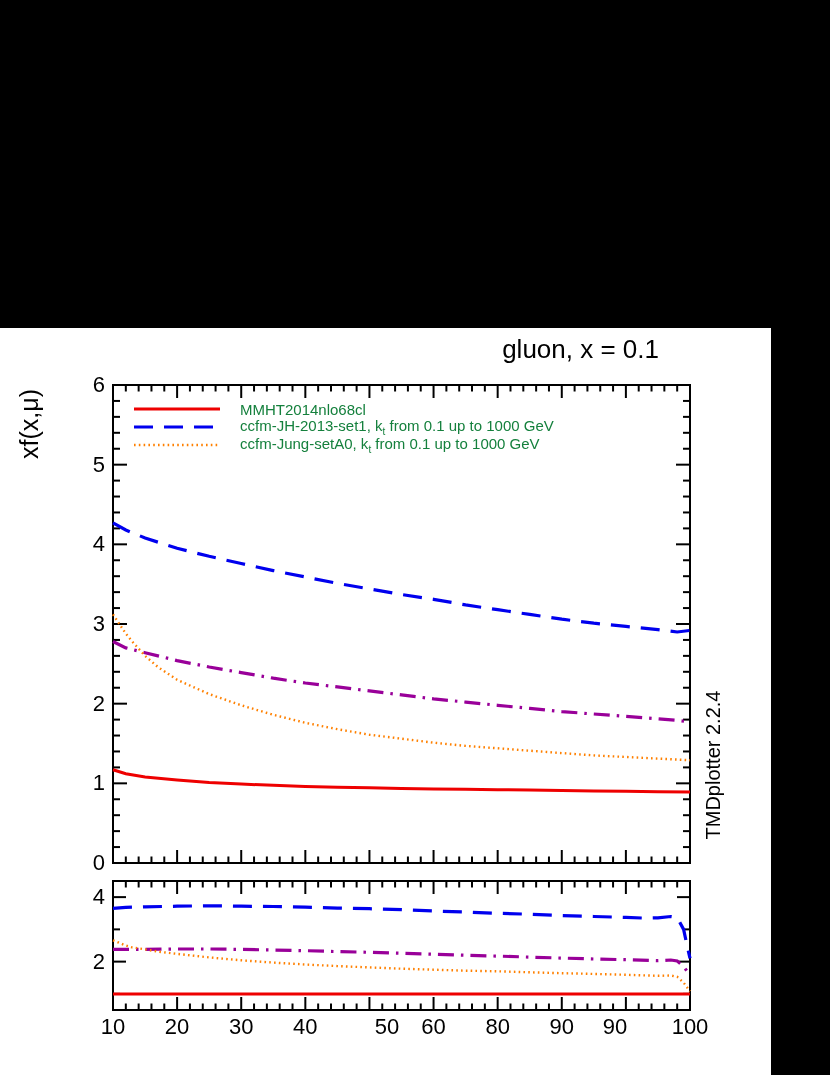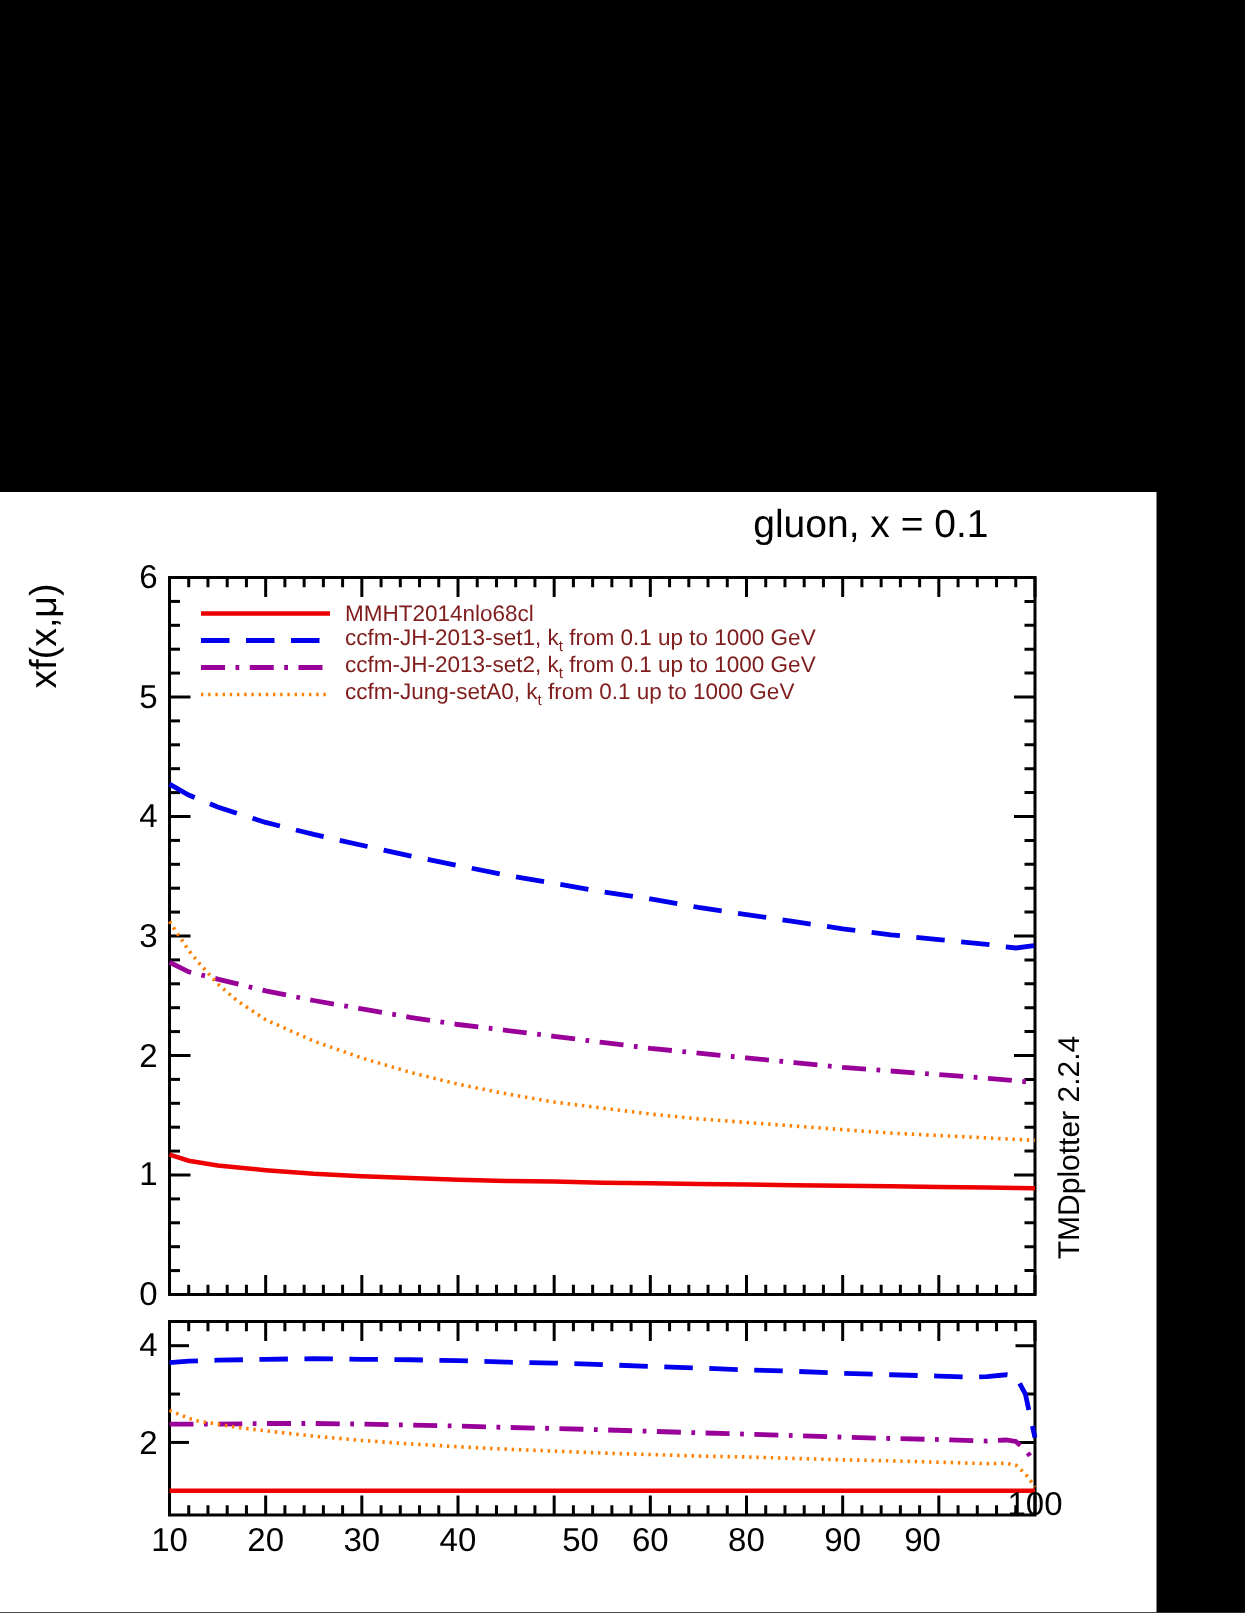--- a/index.html
+++ b/index.html
@@ -14,21 +14,21 @@
   .x-title{position:absolute;right:71px;top:752px;font-size:25px;color:#701a75;}
   .watermark{position:absolute;left:628px;top:426px;width:170px;height:22px;
              transform:rotate(-90deg);transform-origin:center;text-align:center;
              font-size:20px;color:#000;}
   .tick-label{position:absolute;font-size:22px;color:#000;line-height:1;}
   .ylab{text-align:right;width:40px;}
   .xlab{text-align:center;width:44px;}
   .legend{position:absolute;left:133px;top:72px;}
   .legend-row{display:flex;align-items:center;height:18px;white-space:nowrap;}
   .legend-row svg{flex:0 0 auto;}
-  .legend-label{margin-left:9px;font-size:15px;color:#7f1d1d;}
+  .legend-label{margin-left:19px;font-size:15px;color:#15803d;}
   .legend-label sub{font-size:10px;}
   svg.plot{position:absolute;left:0;top:0;}
 </style>
 </head>
 <body>
 
 <div class="screen">
   <div class="canvas">
     <div class="plot-title">gluon, x = 0.1</div>
     <div class="y-title">xf(x,μ)</div>
@@ -308,26 +308,20 @@
           <span class="legend-label">MMHT2014nlo68cl</span>
         </div>
         <div class="legend-row">
           <svg width="88" height="18">
             <line x1="1" x2="87" y1="9" y2="9" stroke="#0000ee" stroke-width="3.2" stroke-dasharray="19,11"></line>
           </svg>
           <span class="legend-label">ccfm-JH-2013-set1, k<sub>t</sub> from 0.1 up to 1000 GeV</span>
         </div>
         <div class="legend-row">
           <svg width="88" height="18">
-            <line x1="1" x2="87" y1="9" y2="9" stroke="#990099" stroke-width="3.2" stroke-dasharray="16,7,2.5,7"></line>
-          </svg>
-          <span class="legend-label">ccfm-JH-2013-set2, k<sub>t</sub> from 0.1 up to 1000 GeV</span>
-        </div>
-        <div class="legend-row">
-          <svg width="88" height="18">
             <line x1="1" x2="87" y1="9" y2="9" stroke="#ff8000" stroke-width="2.4" stroke-dasharray="1.6,3.2"></line>
           </svg>
           <span class="legend-label">ccfm-Jung-setA0, k<sub>t</sub> from 0.1 up to 1000 GeV</span>
         </div>
       </div>
     <div id="labels">
         <div class="tick-label ylab" style="left: 65px; top: 524px;">0</div>
         <div class="tick-label ylab" style="left: 65px; top: 444.333px;">1</div>
         <div class="tick-label ylab" style="left: 65px; top: 364.667px;">2</div>
         <div class="tick-label ylab" style="left: 65px; top: 285px;">3</div>
@@ -338,16 +332,16 @@
         <div class="tick-label ylab" style="left: 65px; top: 558.125px;">4</div>
         <div class="tick-label xlab" style="left: 91px; top: 688px;">10</div>
         <div class="tick-label xlab" style="left: 155.111px; top: 688px;">20</div>
         <div class="tick-label xlab" style="left: 219.222px; top: 688px;">30</div>
         <div class="tick-label xlab" style="left: 283.333px; top: 688px;">40</div>
         <div class="tick-label xlab" style="left: 365px; top: 688px;">50</div>
         <div class="tick-label xlab" style="left: 411.556px; top: 688px;">60</div>
         <div class="tick-label xlab" style="left: 475.667px; top: 688px;">80</div>
         <div class="tick-label xlab" style="left: 539.778px; top: 688px;">90</div>
         <div class="tick-label xlab" style="left: 593px; top: 688px;">90</div>
-        <div class="tick-label xlab" style="left: 668px; top: 664px;">100</div>
+        <div class="tick-label xlab" style="left: 668px; top: 688px;">100</div>
       </div>
   </div>
 </div>
 
 </body></html>

